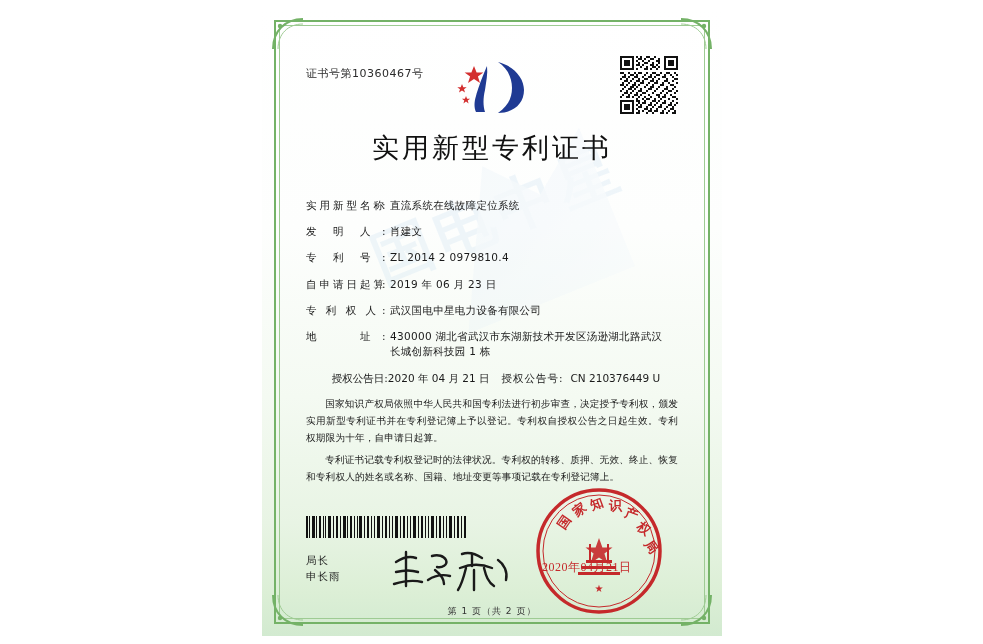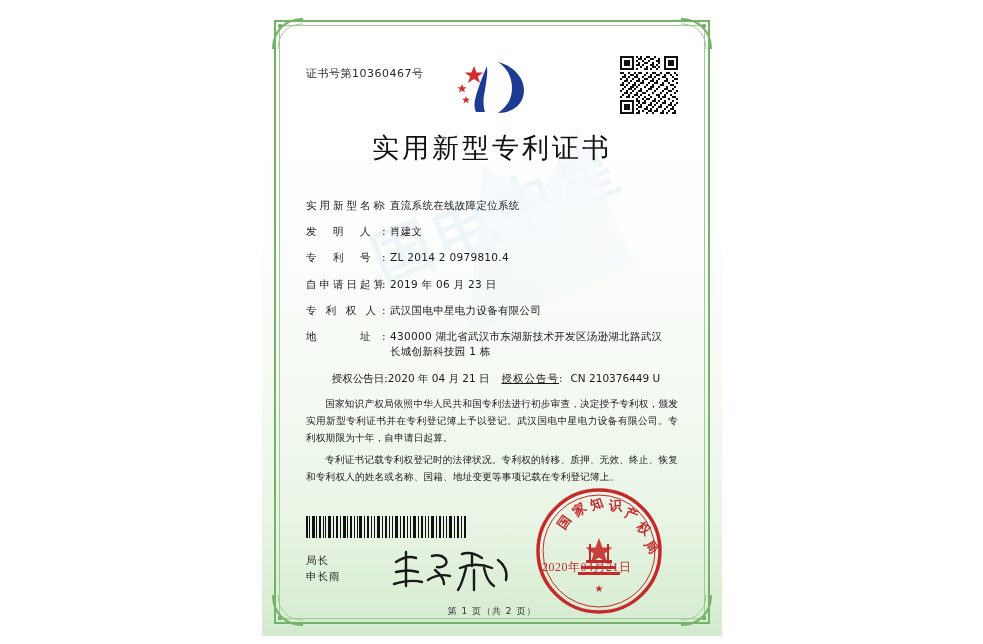--- a/index.html
+++ b/index.html
@@ -167,21 +167,20 @@
   .row-inline {
     display: flex;
     align-items: flex-start;
     margin-bottom: 11px;
     justify-content: center;
   }
   .row-inline .seg2-lbl {
     margin-left: 12px;
     letter-spacing: 1px;
     white-space: nowrap;
-    text-decoration: underline;
   }
   .row-inline .seg2-val {
     margin-left: 8px;
   }
 
   
   .body-text {
     position: absolute;
     left: 44px;
     top: 388px;
@@ -571,21 +570,21 @@
         <div class="colon">:</div>
         <div>2020 年 04 月 21 日</div>
         <div class="seg2-lbl">授权公告号</div>
         <div class="colon">:</div>
         <div class="seg2-val">CN 210376449 U</div>
       </div>
 
     </div>
 
     <div class="body-text">
-      <p>国家知识产权局依照中华人民共和国专利法进行初步审查，决定授予专利权，颁发实用新型专利证书并在专利登记簿上予以登记。武汉国电中星电力设备有限公司。专利权期限为十年，自申请日起算。</p>
+      <p>国家知识产权局依照中华人民共和国专利法进行初步审查，决定授予专利权，颁发实用新型专利证书并在专利登记簿上予以登记。专利权自授权公告之日起生效。专利权期限为十年，自申请日起算。</p>
       <p>专利证书记载专利权登记时的法律状况。专利权的转移、质押、无效、终止、恢复和专利权人的姓名或名称、国籍、地址变更等事项记载在专利登记簿上。</p>
     </div>
 
     <div class="barcode">
       <svg width="160" height="22" viewBox="0 0 160 22" shape-rendering="crispEdges">
         <rect width="160" height="22" fill="#ffffff" fill-opacity="0"></rect>
         <g fill="#111111">
           <rect x="0" y="0" width="2" height="22"></rect>
             <rect x="3" y="0" width="1" height="22"></rect>
           <rect x="6" y="0" width="3" height="22"></rect>

